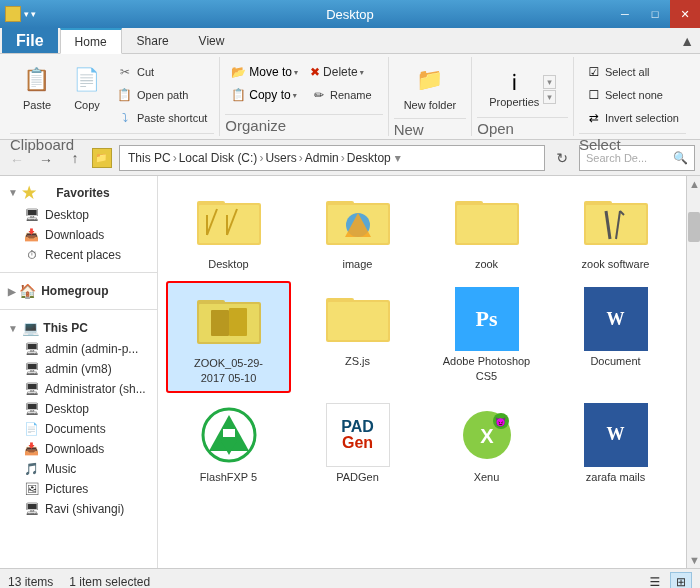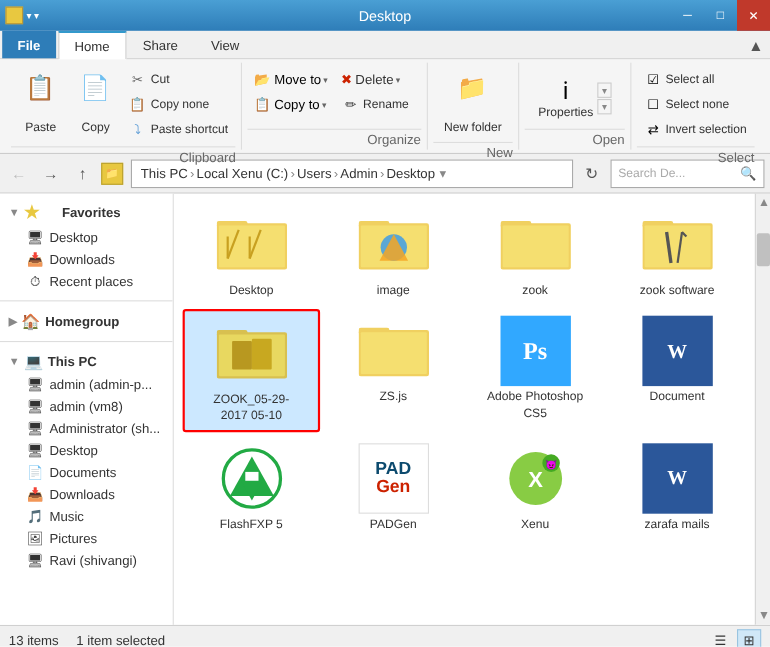--- a/index.html
+++ b/index.html
@@ -72,21 +72,21 @@
       border-bottom: 1px solid #fff;
     }
     .ribbon-tab-file {
       background: #2e7db8;
       color: white;
       padding: 4px 14px;
       margin-right: 2px;
       cursor: pointer;
       display: flex;
       align-items: center;
-      font-size: 12px;
+      font-size: 16px;
       font-weight: bold;
     }
 
     
     .ribbon {
       background: #f5f5f5;
       border-bottom: 1px solid #ccc;
       display: flex;
       height: 86px;
       padding: 3px 5px;
@@ -100,39 +100,39 @@
       position: relative;
     }
     .ribbon-group:last-child { border-right: none; }
     .ribbon-group-content {
       display: flex;
       flex: 1;
       align-items: flex-start;
       padding: 4px 2px;
     }
     .ribbon-group-label {
-      font-size: 12px;
+      font-size: 15px;
       color: #666;
-      text-align: right;
+      text-align: left;
       padding: 2px 0;
       border-top: 1px solid #ddd;
       margin-top: auto;
     }
 
     .ribbon-btn-large {
       display: flex;
       flex-direction: column;
       align-items: center;
       cursor: pointer;
       padding: 3px 8px;
       border-radius: 3px;
       min-width: 50px;
     }
     .ribbon-btn-large .icon-large { width: 32px; height: 32px; display: flex; align-items: center; justify-content: center; font-size: 22px; }
-    .ribbon-btn-large .label { font-size: 11px; color: #333; margin-top: 14px; }
+    .ribbon-btn-large .label { font-size: 11px; color: #333; margin-top: 3px; }
 
     .ribbon-btn-small {
       display: flex;
       align-items: center;
       cursor: pointer;
       padding: 2px 5px;
       border-radius: 2px;
       white-space: nowrap;
       height: 22px;
     }
@@ -197,21 +197,21 @@
       height: 24px;
       display: flex;
       align-items: center;
       justify-content: center;
       cursor: pointer;
       border-radius: 3px;
       font-size: 14px;
       color: #555;
     }
     .search-box {
-      width: 140px;
+      width: 116px;
       height: 26px;
       border: 1px solid #aaa;
       background: white;
       display: flex;
       align-items: center;
       padding: 0 6px;
       gap: 4px;
       font-size: 11px;
       color: #aaa;
     }
@@ -423,21 +423,21 @@
         <div class="icon-large icon-copy">📄</div>
         <div class="label">Copy</div>
       </div>
       <div class="ribbon-col">
         <div class="ribbon-btn-small">
           <div class="icon-sm icon-cut">✂</div>
           <div class="label">Cut</div>
         </div>
         <div class="ribbon-btn-small">
           <div class="icon-sm icon-copypath">📋</div>
-          <div class="label">Copy none</div>
+          <div class="label">Open path</div>
         </div>
         <div class="ribbon-btn-small">
           <div class="icon-sm icon-pasteshortcut">⤵</div>
           <div class="label">Paste shortcut</div>
         </div>
       </div>
     </div>
     <div class="ribbon-group-label">Clipboard</div>
   </div>
 
@@ -516,21 +516,21 @@
 <div class="address-bar">
   <div class="nav-btn disabled">←</div>
   <div class="nav-btn">→</div>
   <div class="up-btn">↑</div>
   <div style="width:20px;height:20px;background:#e8c840;border:1px solid #b8a030;display:flex;align-items:center;justify-content:center;cursor:pointer;margin-right:2px;">
     <span style="font-size:10px;">📁</span>
   </div>
   <div class="address-path">
     <span>This PC</span>
     <span class="breadcrumb-sep">›</span>
-    <span>Local Xenu (C:)</span>
+    <span>Local Disk (C:)</span>
     <span class="breadcrumb-sep">›</span>
     <span>Users</span>
     <span class="breadcrumb-sep">›</span>
     <span>Admin</span>
     <span class="breadcrumb-sep">›</span>
     <span>Desktop</span>
     <span class="breadcrumb-sep" style="margin-left:4px;">▾</span>
   </div>
   <div class="refresh-btn">↻</div>
   <div class="search-box">

